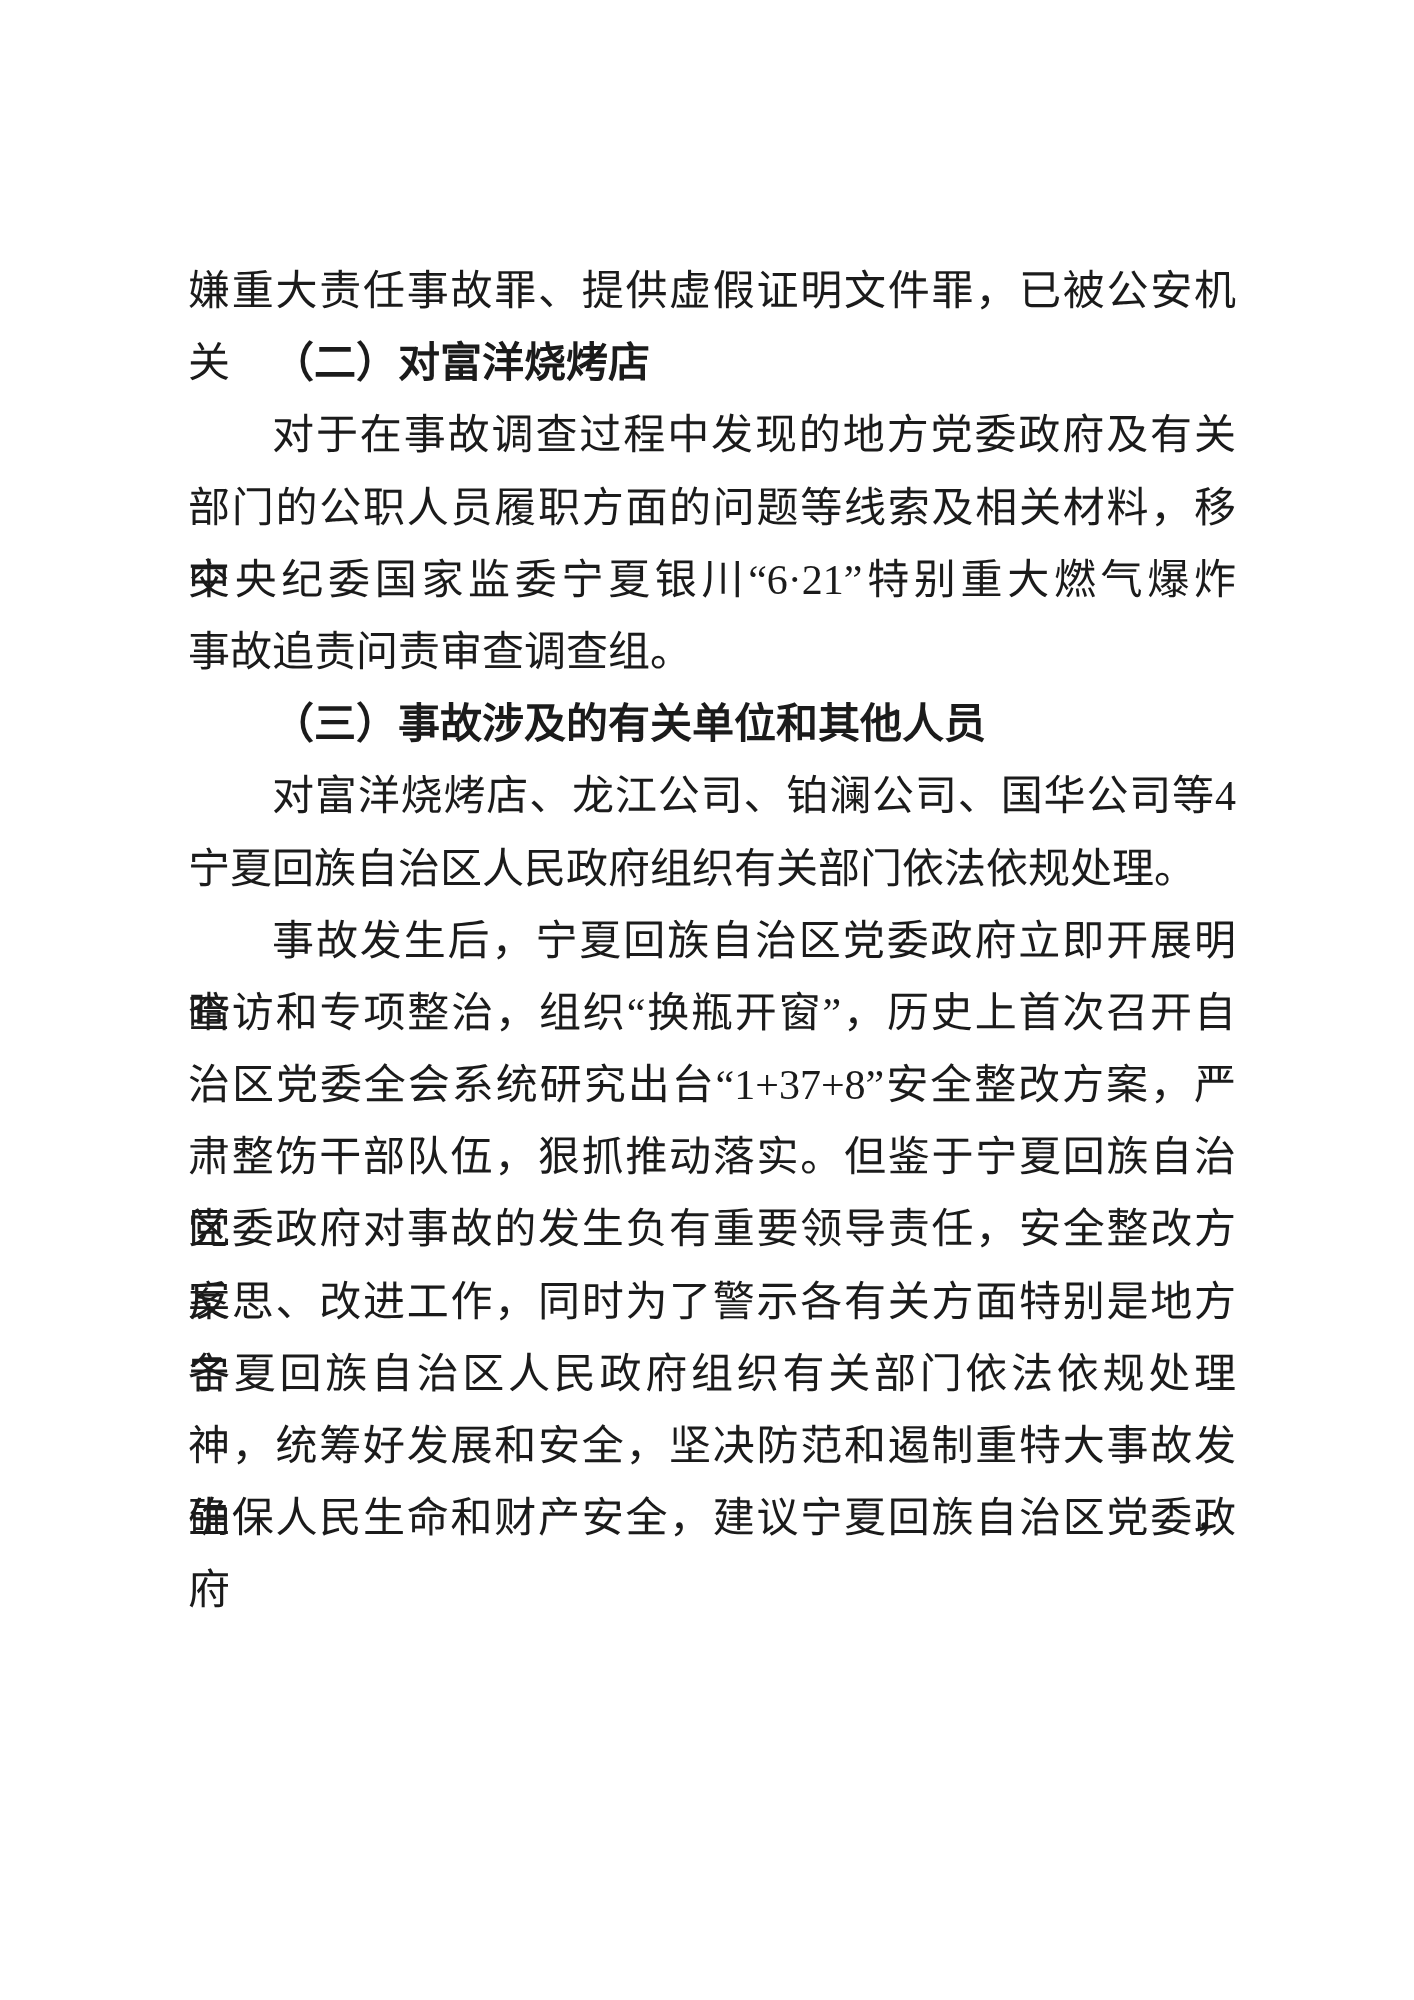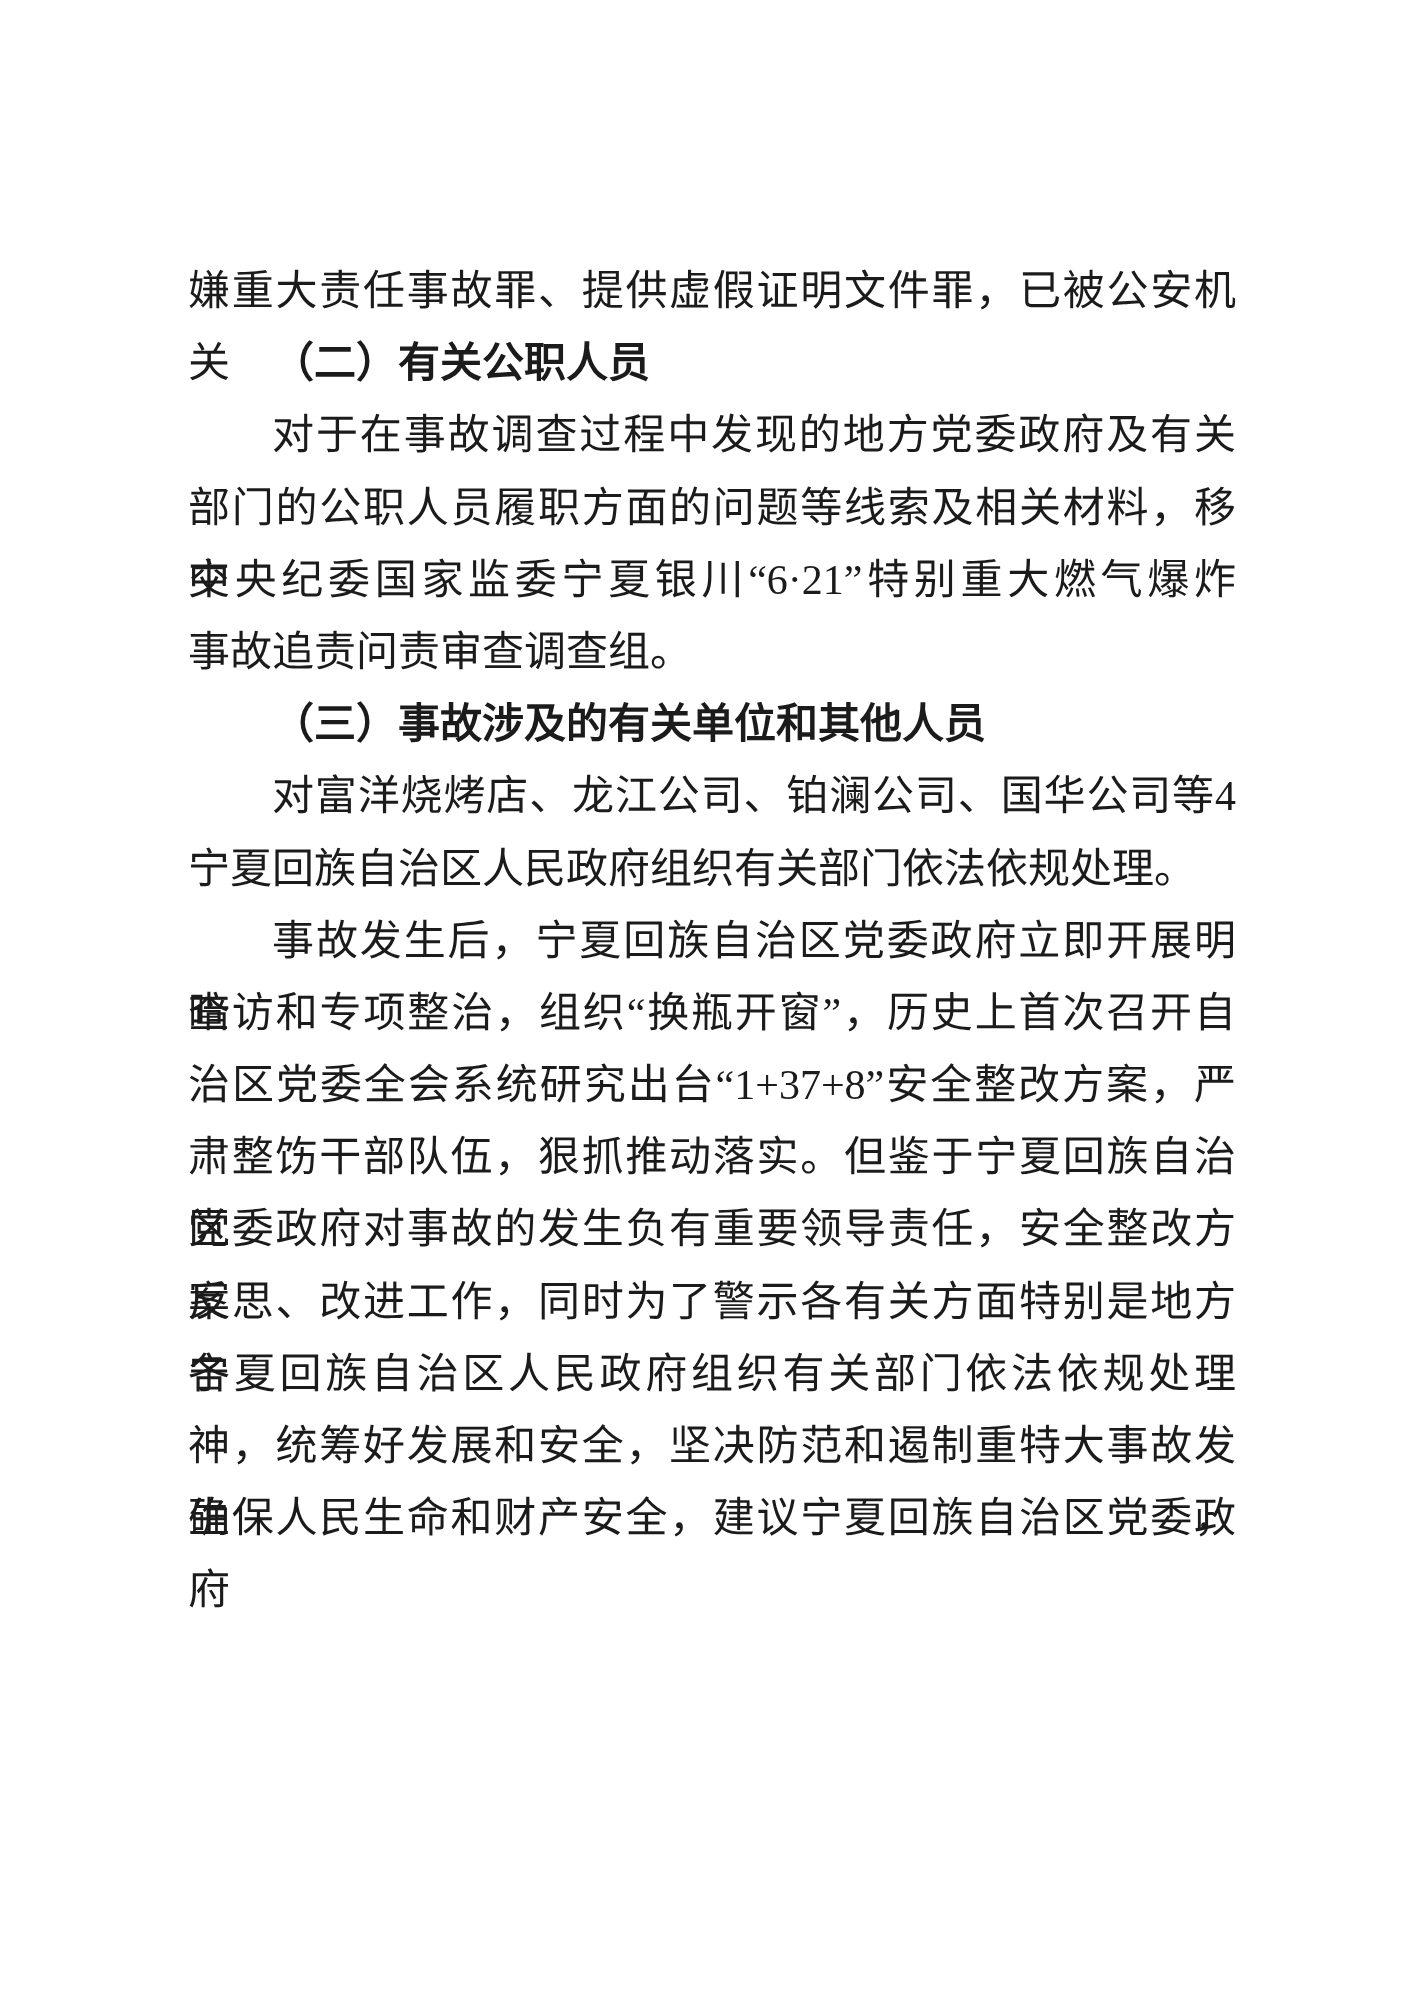--- a/index.html
+++ b/index.html
@@ -53,21 +53,21 @@
     line-height: 40px;
     color: #111111;
   }
 </style>
 </head>
 <body>
 
 <div class="page">
   <div class="body-text">
     <div class="line full">嫌重大责任事故罪、提供虚假证明文件罪，已被公安机关</div>
-    <div class="line heading indent">（二）有关公职人员</div>
+    <div class="line heading indent">（二）对富洋烧烤店</div>
     <div class="line full indent">对于在事故调查过程中发现的地方党委政府及有关</div>
     <div class="line full">部门的公职人员履职方面的问题等线索及相关材料，移交</div>
     <div class="line full">中央纪委国家监委宁夏银川“6·21”特别重大燃气爆炸</div>
     <div class="line end">事故追责问责审查调查组。</div>
     <div class="line heading indent">（三）事故涉及的有关单位和其他人员</div>
     <div class="line full indent">对富洋烧烤店、龙江公司、铂澜公司、国华公司等4</div>
     <div class="line end">宁夏回族自治区人民政府组织有关部门依法依规处理。</div>
     <div class="line full indent">事故发生后，宁夏回族自治区党委政府立即开展明查</div>
     <div class="line full">暗访和专项整治，组织“换瓶开窗”，历史上首次召开自</div>
     <div class="line full">治区党委全会系统研究出台“1+37+8”安全整改方案，严</div>

